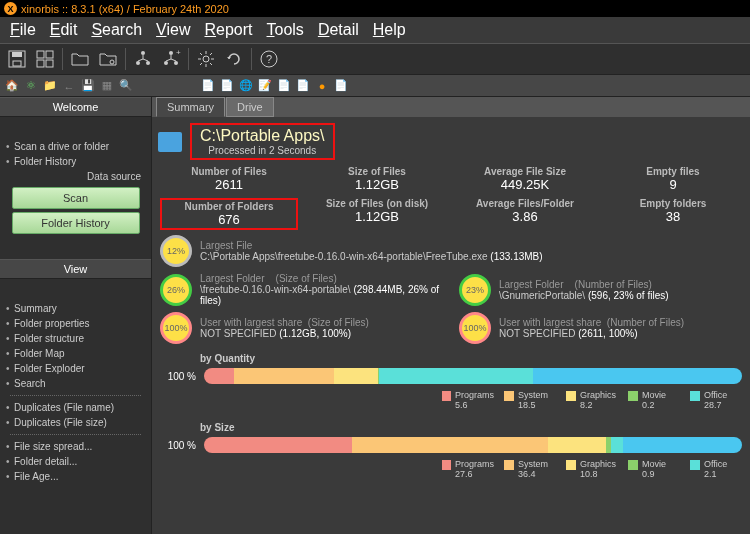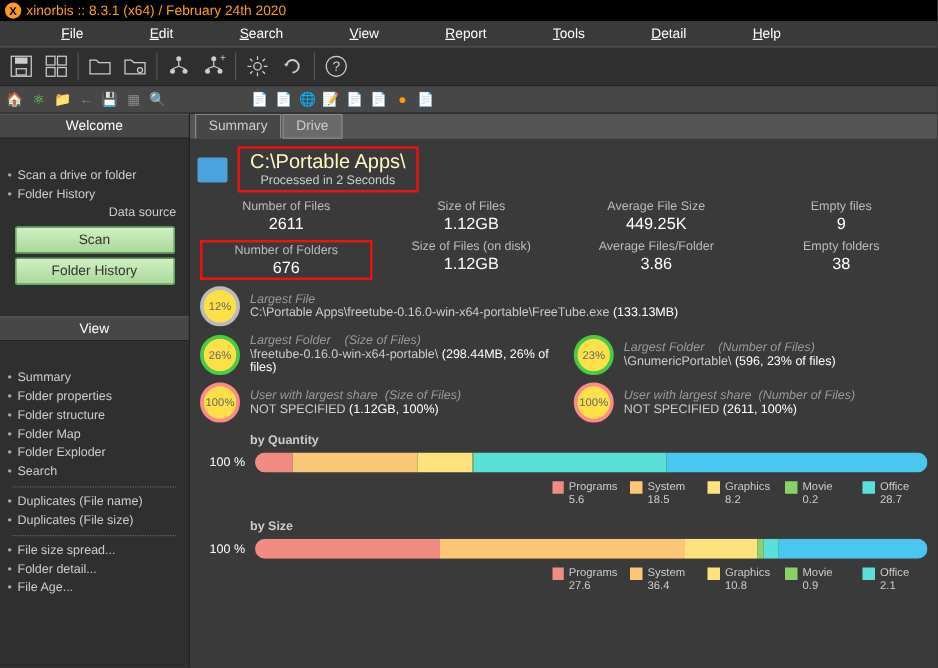--- a/index.html
+++ b/index.html
@@ -1,20 +1,20 @@
 <!DOCTYPE html>
 <html><head>
 <meta charset="utf-8">
 <style>
 * { margin: 0; padding: 0; box-sizing: border-box; font-family: Tahoma, Arial, sans-serif; }
 body { background: #3a3a3a; color: #ccc; font-size: 11px; width: 750px; height: 534px; overflow: hidden; position: relative; }
 .titlebar { background: #000; color: #fc9b22; padding: 2px 4px; font-size: 11px; display: flex; align-items: center; gap: 4px; }
 .titlebar .x-icon { width: 13px; height: 13px; border-radius: 50%; background: #fc9b22; color: #000; display: inline-flex; align-items: center; justify-content: center; font-weight: bold; font-size: 9px; }
 .menubar { background: #3a3a3a; padding: 2px 4px; display: flex; gap: 2px; }
-.menubar span { color: #fff; padding: 2px 6px; cursor: pointer; font-size: 11px; margin-left: 39px; }
+.menubar span { color: #fff; padding: 2px 6px; cursor: pointer; font-size: 16px; }
 .menubar span u { text-decoration: underline; }
 .toolbar1 { background: #2f2f2f; padding: 2px 4px; display: flex; gap: 2px; align-items: center; border-top: 1px solid #555; border-bottom: 1px solid #222; }
 .toolbar1 .tbtn { width: 26px; height: 26px; display: inline-flex; align-items: center; justify-content: center; cursor: pointer; }
 .toolbar1 .sep { width: 1px; height: 22px; background: #555; margin: 0 2px; }
 .toolbar2 { background: #474747; padding: 2px 4px; display: flex; gap: 3px; align-items: center; border-bottom: 1px solid #222; height: 22px; }
 .toolbar2 .mini { width: 16px; height: 16px; cursor: pointer; display: inline-flex; align-items: center; justify-content: center; }
 .main { display: flex; height: calc(100% - 85px); }
 .sidebar { width: 152px; background: #2f2f2f; border-right: 1px solid #222; display: flex; flex-direction: column; }
 .panel-header { background: #474747; color: #fff; text-align: center; padding: 3px; font-size: 11px; border-top: 1px solid #555; border-bottom: 1px solid #222; }
 .panel-body { padding: 22px 4px; }
@@ -27,31 +27,31 @@
 .tabs { display: flex; background: #555; padding-left: 4px; }
 .tab { padding: 3px 10px; background: #6a6a6a; border: 1px solid #888; cursor: pointer; font-size: 11px; margin-right: 1px; }
 .tab.active { background: #474747; border-bottom-color: #474747; }
 .path-row { display: flex; align-items: center; gap: 8px; padding: 6px 6px 2px 6px; }
 .drive-icon { width: 24px; height: 20px; background: #4aa3df; display: inline-block; border-radius: 2px; }
 .path-box { border: 2px solid #e11; padding: 2px 8px; }
 .path-text { color: #fef9c3; font-size: 16px; }
 .path-sub { color: #ccc; font-size: 10px; text-align: center; }
 .stats { display: flex; padding: 4px 8px 2px 8px; gap: 10px; }
 .stat-col { flex: 1; text-align: center; }
-.stat-label { color: #bbb; font-size: 10px; }
+.stat-label { color: #bbb; font-size: 10px; font-weight: bold; }
 .stat-val { color: #fff; font-size: 13px; }
 .red-box { border: 2px solid #e11; padding: 1px 4px; }
 .info-row { display: flex; align-items: center; gap: 8px; padding: 3px 8px; }
 .circle { width: 32px; height: 32px; border-radius: 50%; border: 3px solid; display: flex; align-items: center; justify-content: center; font-size: 9px; color: #666; flex-shrink: 0; background: #fde047; }
 .c-gray { border-color: #bbb; }
 .c-green { border-color: #4c4; }
 .c-pink { border-color: #f88; }
 .info-text { font-size: 10px; color: #ccc; }
 .info-text .white { color: #fff; }
-.info-text .dim { color: #999; font-style: italic; }
+.info-text .dim { color: #999; }
 .two-col { display: flex; }
 .two-col > div { flex: 1; }
 .chart-title { color: #ccc; font-size: 10px; font-weight: bold; padding: 6px 0 4px 48px; }
 .bar-area { display: flex; align-items: center; padding: 0 8px 0 8px; gap: 8px; }
 .pct-label { width: 36px; text-align: right; color: #fff; font-size: 10px; }
 .bar-outer { flex: 1; height: 16px; border-radius: 8px; overflow: hidden; display: flex; }
 .seg { height: 100%; }
 .legend { display: flex; padding: 6px 8px 6px 52px; gap: 10px; }
 .legend-item { display: flex; align-items: flex-start; gap: 4px; font-size: 9px; color: #ccc; min-width: 52px; }
 .legend-sw { width: 10px; height: 10px; margin-top: 1px; }

